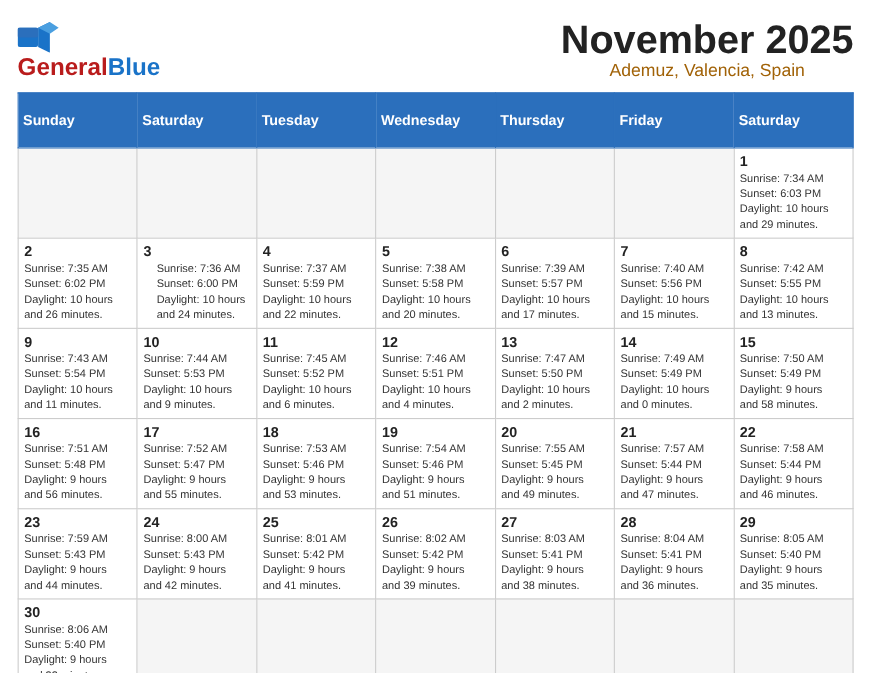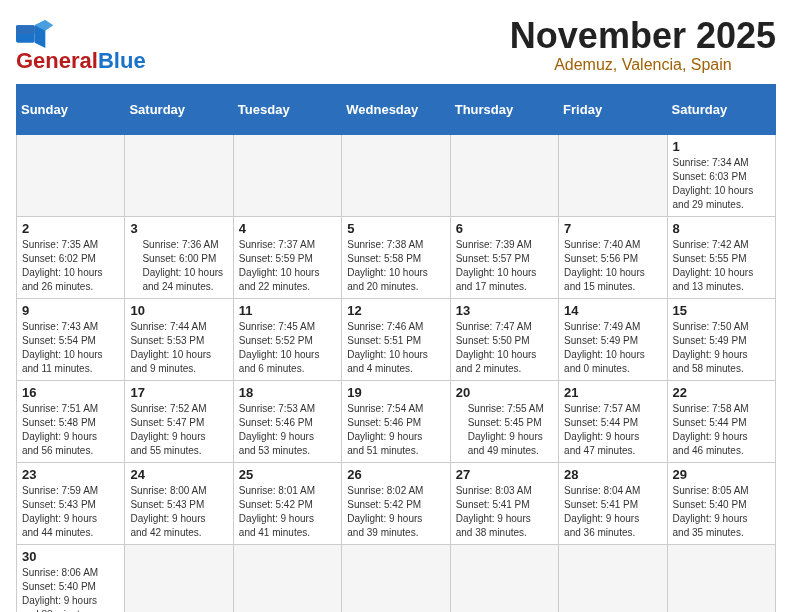--- a/index.html
+++ b/index.html
@@ -267,21 +267,21 @@
         </td>
         <td>
           <span class="day-number">19</span>
           <div class="day-info" style="white-space: pre-line;">Sunrise: 7:54 AM
 Sunset: 5:46 PM
 Daylight: 9 hours
 and 51 minutes.</div>
         </td>
         <td>
           <span class="day-number">20</span>
-          <div class="day-info" style="white-space: pre-line; margin-left: 12px;">Sunrise: 7:55 AM
+          <div class="day-info" style="white-space: pre-line;">Sunrise: 7:55 AM
 Sunset: 5:45 PM
 Daylight: 9 hours
 and 49 minutes.</div>
         </td>
         <td>
           <span class="day-number">21</span>
           <div class="day-info" style="white-space: pre-line;">Sunrise: 7:57 AM
 Sunset: 5:44 PM
 Daylight: 9 hours
 and 47 minutes.</div>

